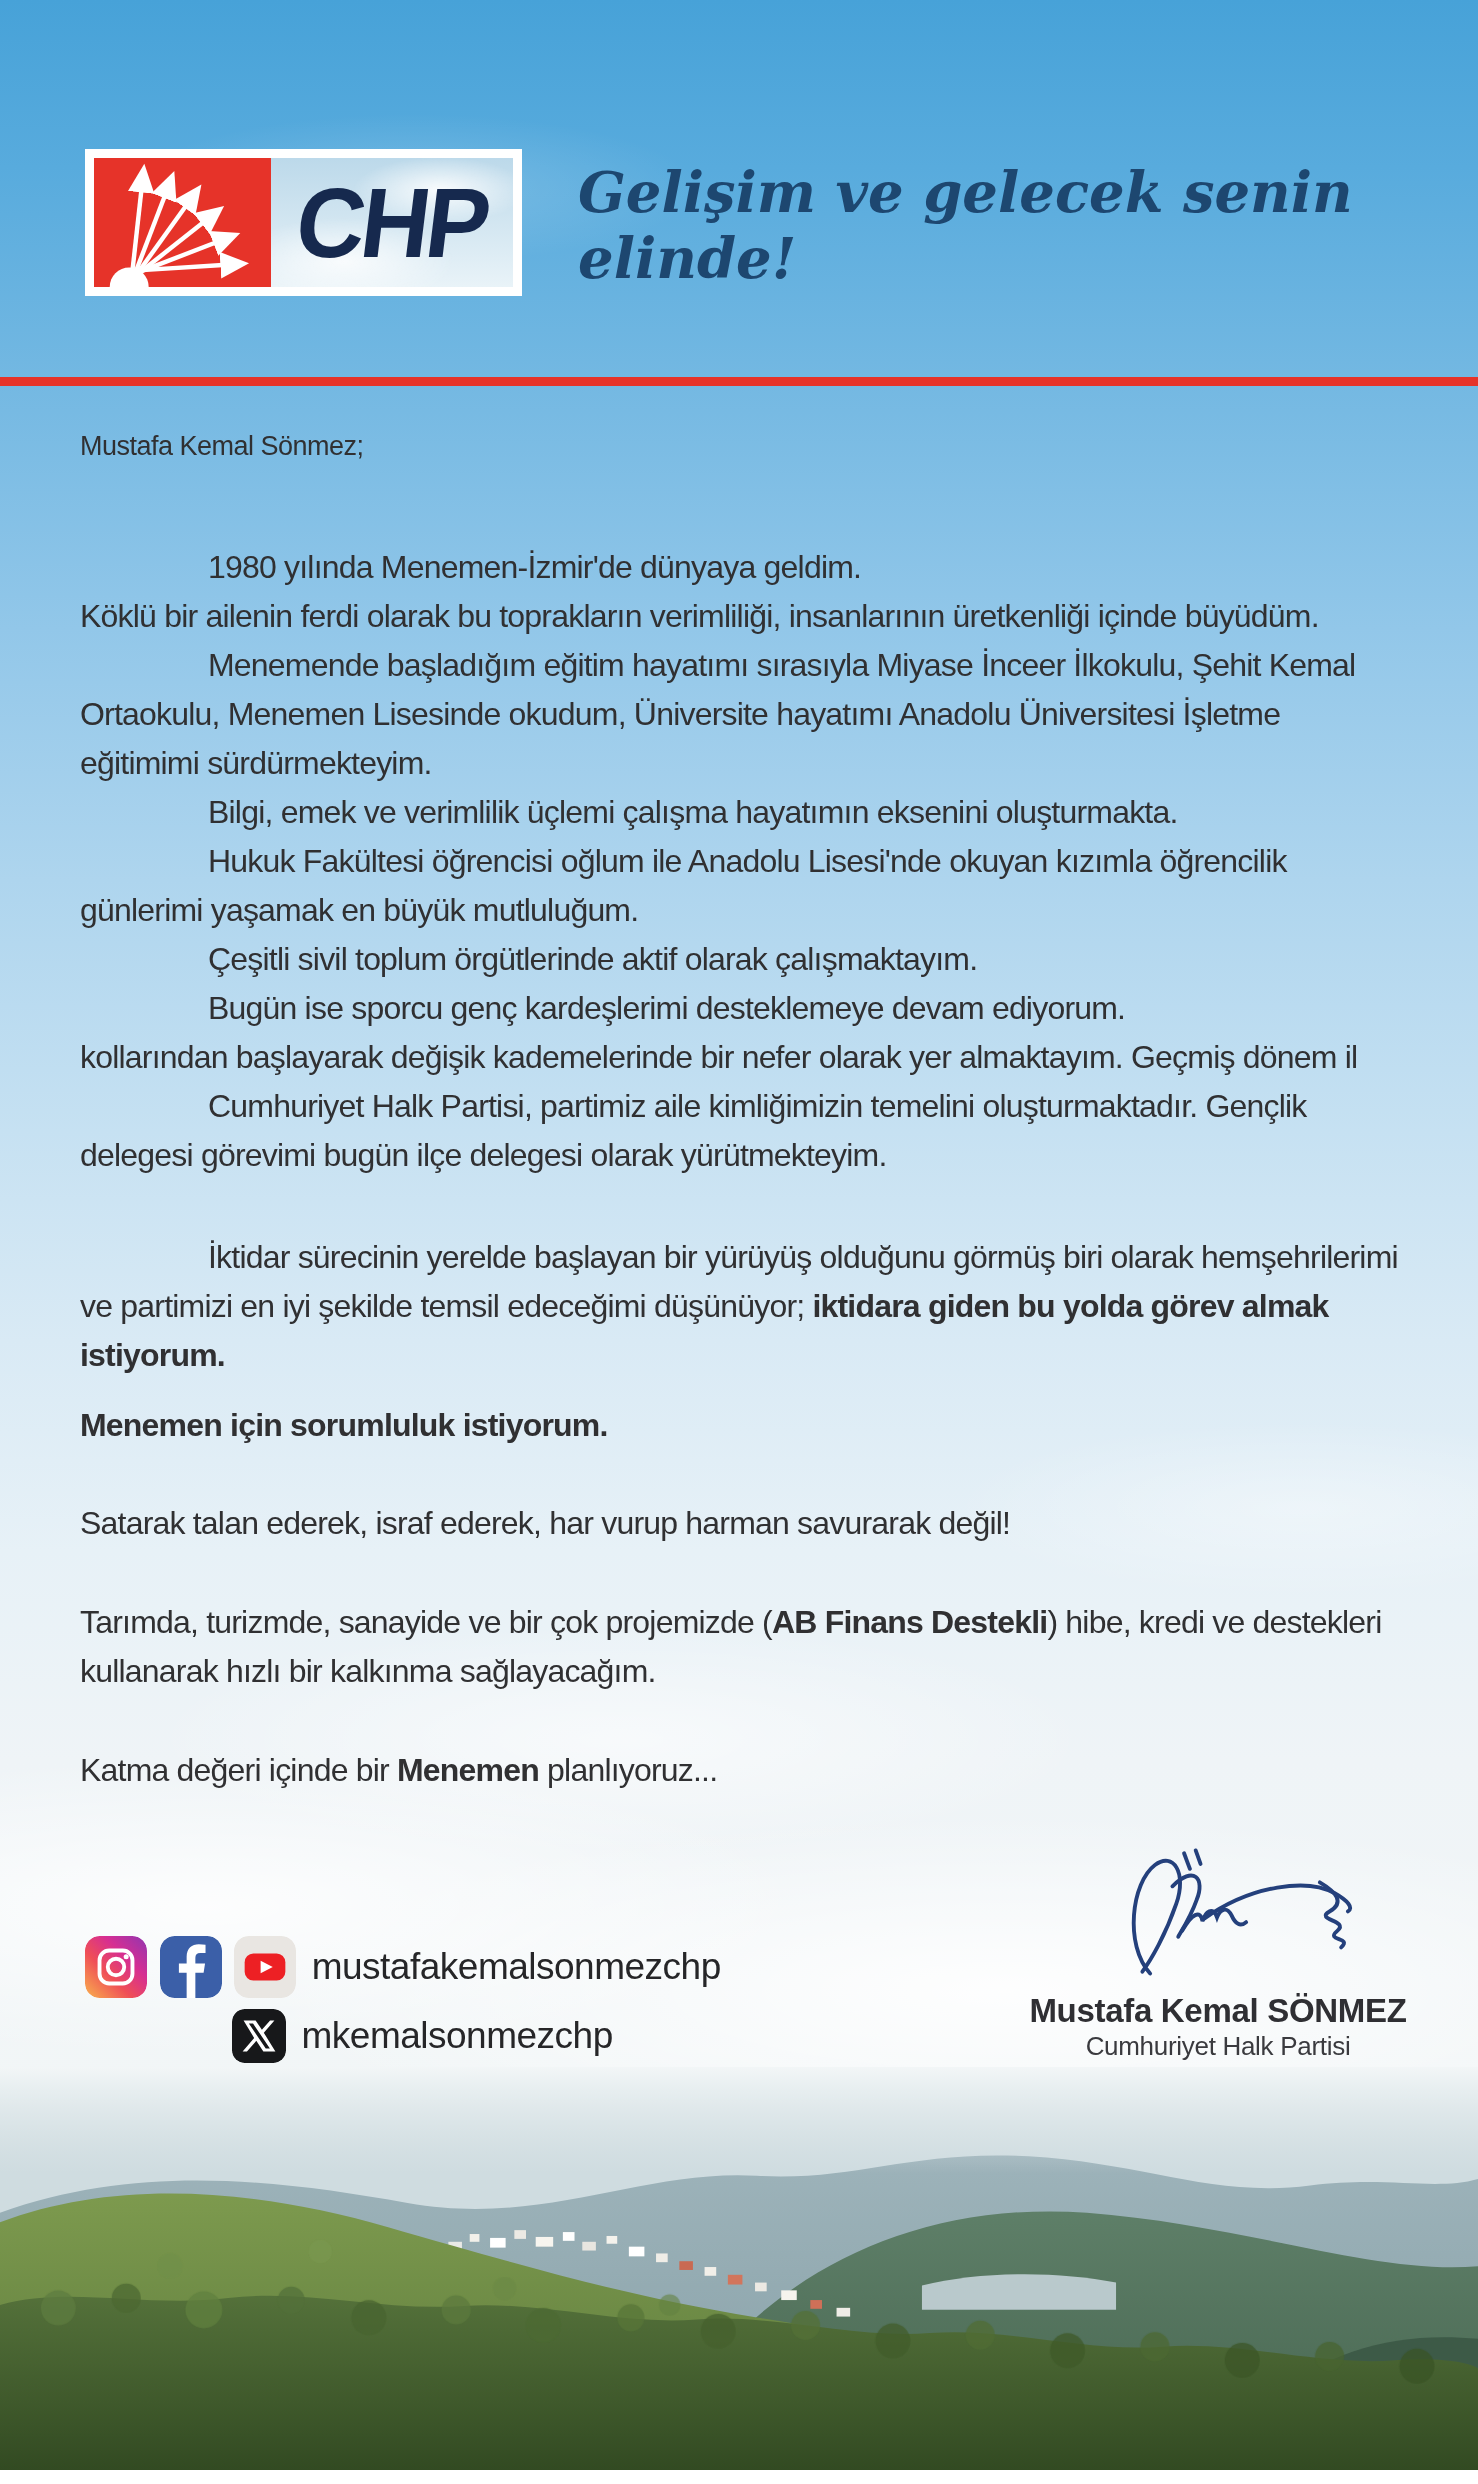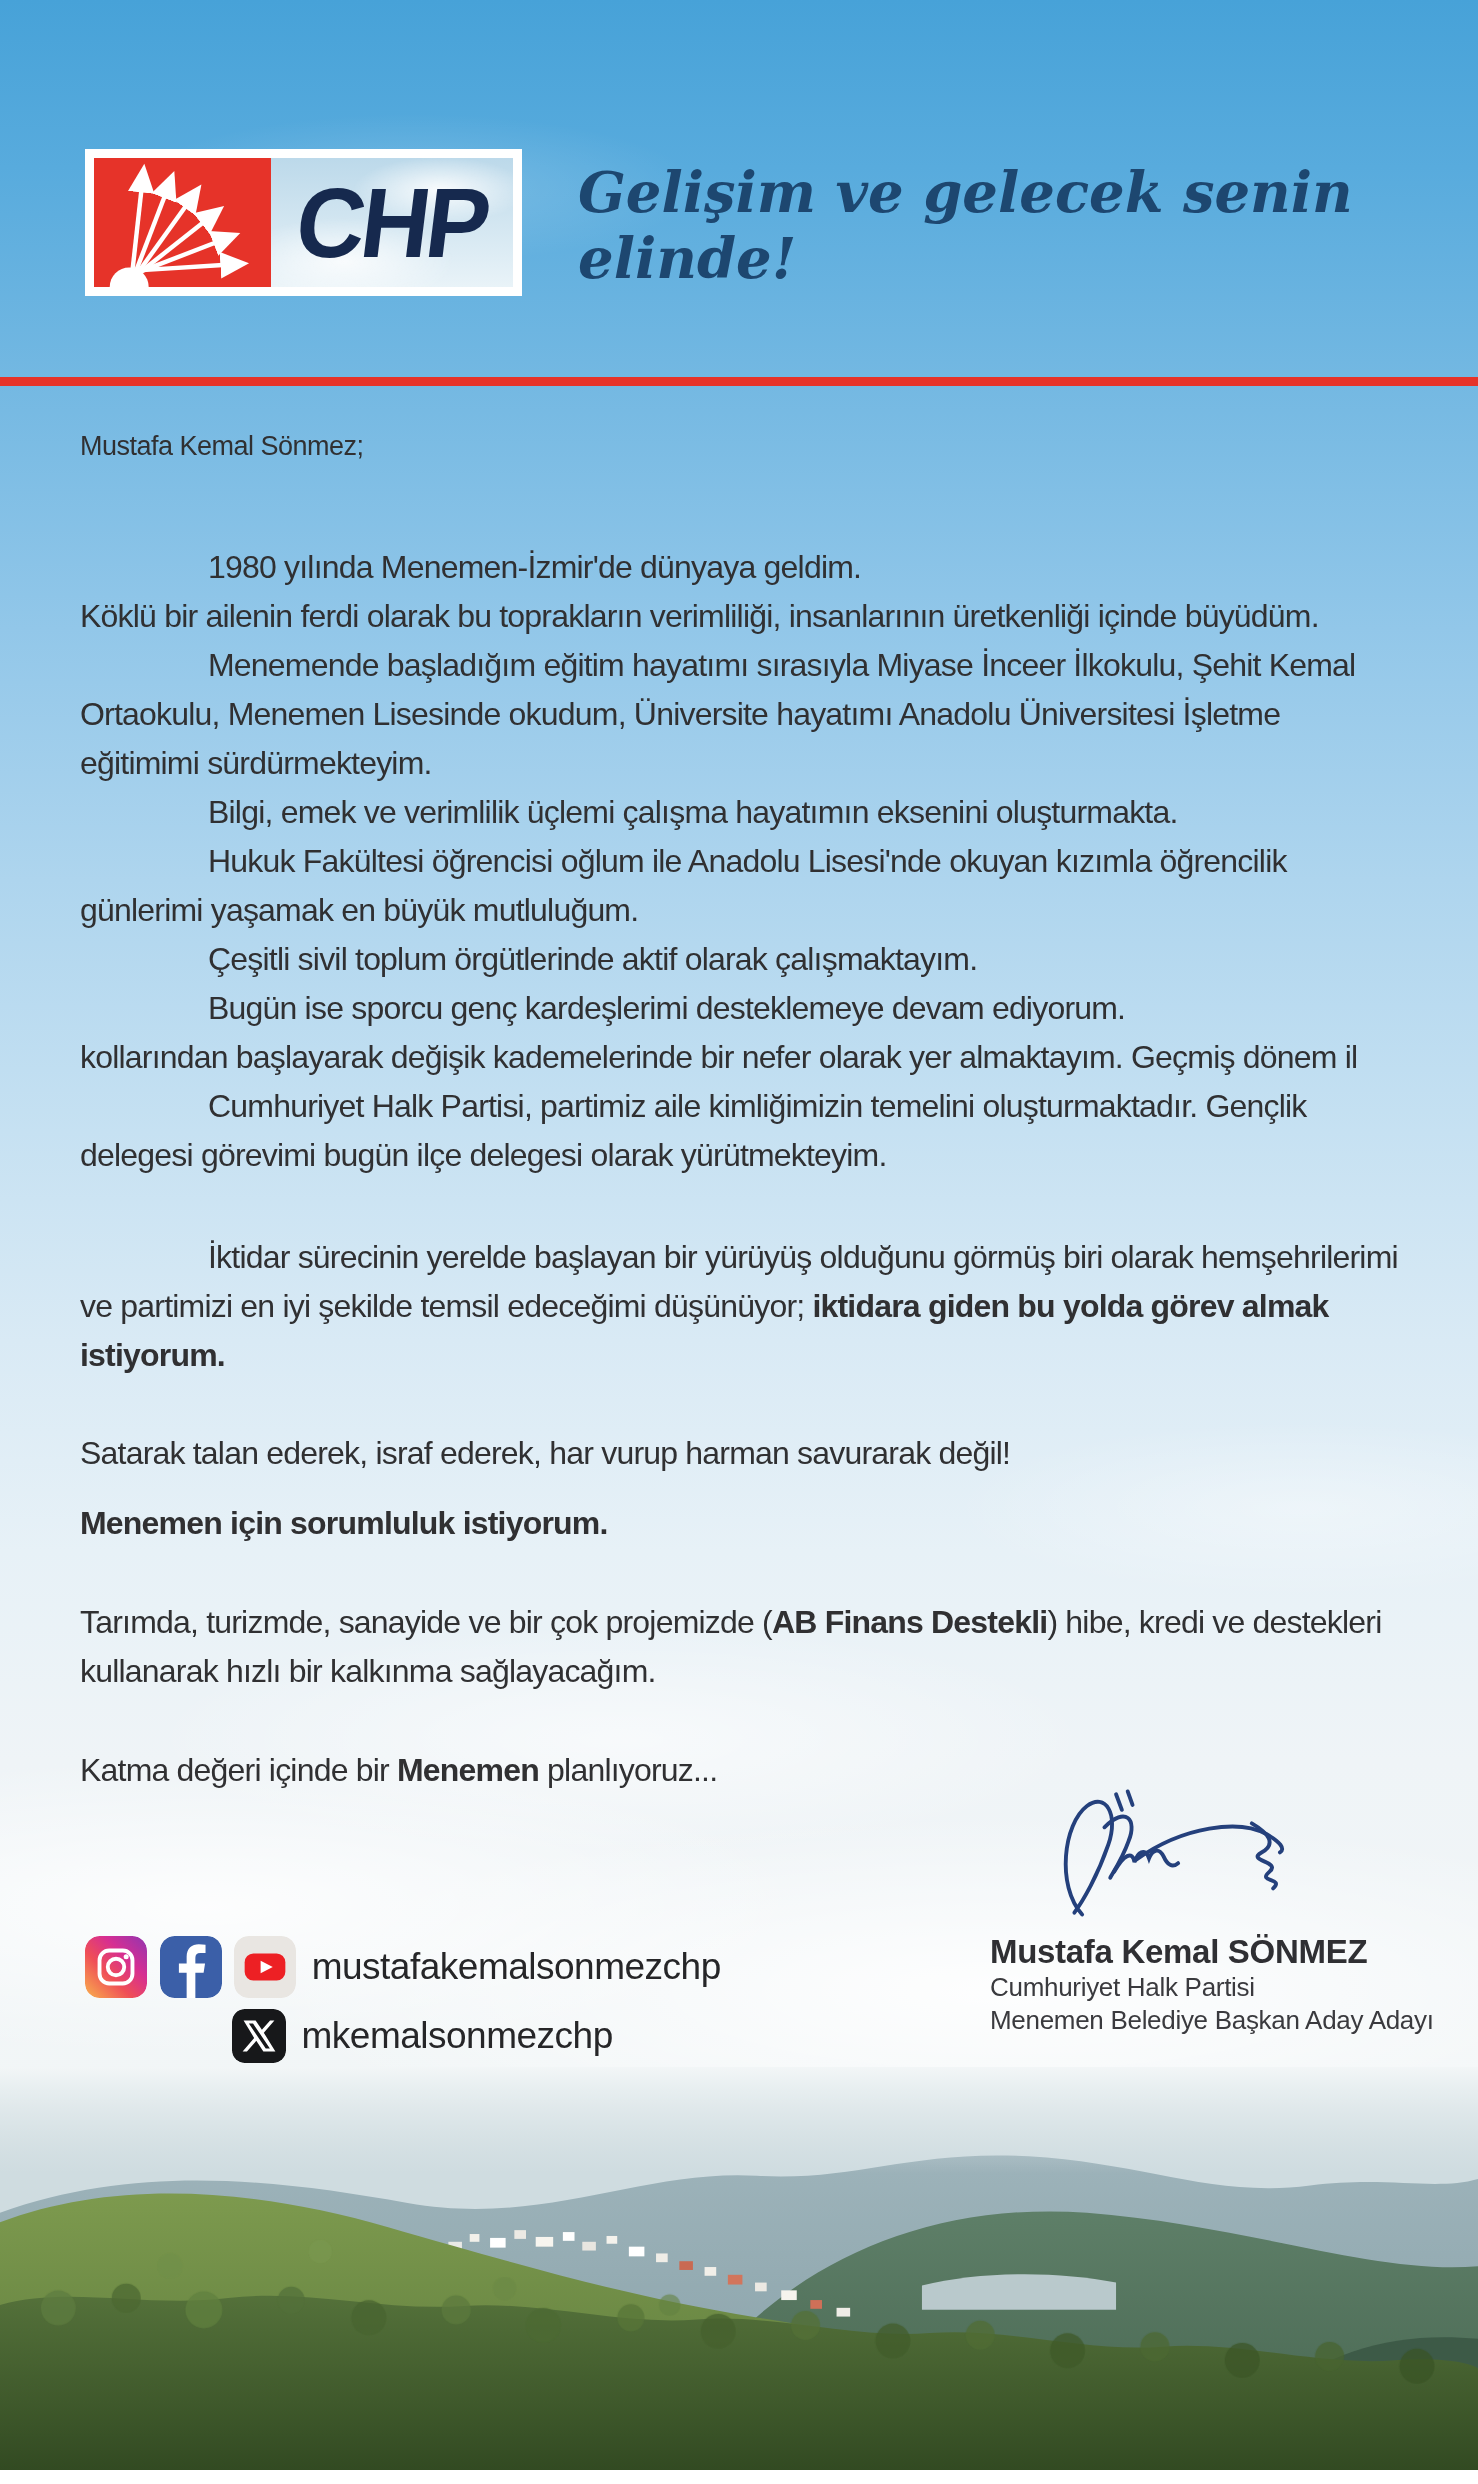--- a/index.html
+++ b/index.html
@@ -45,21 +45,21 @@
 
   
   .social{position:absolute;left:85px;top:1936px;}
   .srow{display:flex;align-items:center;margin-bottom:10.7px;}
   .srow .stext{font-size:37px;color:#262628;letter-spacing:-0.5px;margin-left:15.5px;}
   .icn{border-radius:14.6px;flex:none;}
   .row-indent{margin-left:147px;}
   .website{margin-top:25px;font-size:43px;font-weight:bold;color:#202022;letter-spacing:-0.5px;}
 
   
-  .sig-block{position:absolute;left:990px;top:1767px;width:456px;}
+  .sig-block{position:absolute;left:990px;top:1826px;width:456px;text-align:center;}
   .sig-name{font-size:33px;font-weight:bold;color:#2f2f33;letter-spacing:-0.3px;margin-top:-7.8px;}
   .sig-party,.sig-title{font-size:26px;color:#3a3a3e;line-height:33px;letter-spacing:-0.3px;}
 
   
   .landscape{position:absolute;left:0;top:2067px;width:1479px;height:403px;}
   .footer-strip{position:absolute;left:0;top:2470px;width:100%;height:14.6px;background:#fff;}
 </style>
 </head>
 <body>
 
@@ -106,22 +106,22 @@
       <div class="line indent"><span>Hukuk Fakültesi öğrencisi oğlum ile Anadolu Lisesi'nde okuyan kızımla öğrencilik</span></div>
       <div class="line"><span>günlerimi yaşamak en büyük mutluluğum.</span></div>
       <div class="line indent"><span>Çeşitli sivil toplum örgütlerinde aktif olarak çalışmaktayım.</span></div>
       <div class="line indent"><span>Bugün ise sporcu genç kardeşlerimi desteklemeye devam ediyorum.</span></div>
       <div class="line"><span>kollarından başlayarak değişik kademelerinde bir nefer olarak yer almaktayım. Geçmiş dönem il</span></div>
       <div class="line indent"><span>Cumhuriyet Halk Partisi, partimiz aile kimliğimizin temelini oluşturmaktadır. Gençlik</span></div>
       <div class="line"><span>delegesi görevimi bugün ilçe delegesi olarak yürütmekteyim.</span></div>
       <div class="line indent" style="margin-top: 53px;"><span>İktidar sürecinin yerelde başlayan bir yürüyüş olduğunu görmüş biri olarak hemşehrilerimi</span></div>
       <div class="line"><span>ve partimizi en iyi şekilde temsil edeceğimi düşünüyor; </span><span class="bold">iktidara giden bu yolda görev almak</span></div>
       <div class="line"><span class="bold">istiyorum.</span></div>
+      <div class="line" style="margin-top: 21.3px;"><span class="bold">Menemen için sorumluluk istiyorum.</span></div>
       <div class="line" style="margin-top: 49px;"><span>Satarak talan ederek, israf ederek, har vurup harman savurarak değil!</span></div>
-      <div class="line" style="margin-top: 21.3px;"><span class="bold">Menemen için sorumluluk istiyorum.</span></div>
       <div class="line" style="margin-top: 50px;"><span>Tarımda, turizmde, sanayide ve bir çok projemizde (</span><span class="bold">AB Finans Destekli</span><span>) hibe, kredi ve destekleri</span></div>
       <div class="line"><span>kullanarak hızlı bir kalkınma sağlayacağım.</span></div>
       <div class="line" style="margin-top: 50px;"><span>Katma değeri içinde bir </span><span class="bold">Menemen</span><span> planlıyoruz...</span></div>
     </div>
 
   <div class="social">
     <div class="srow">
 
       <svg class="icn" width="62" height="62" viewBox="0 0 64 64" style="margin-right:12.6px;">
         <defs>

